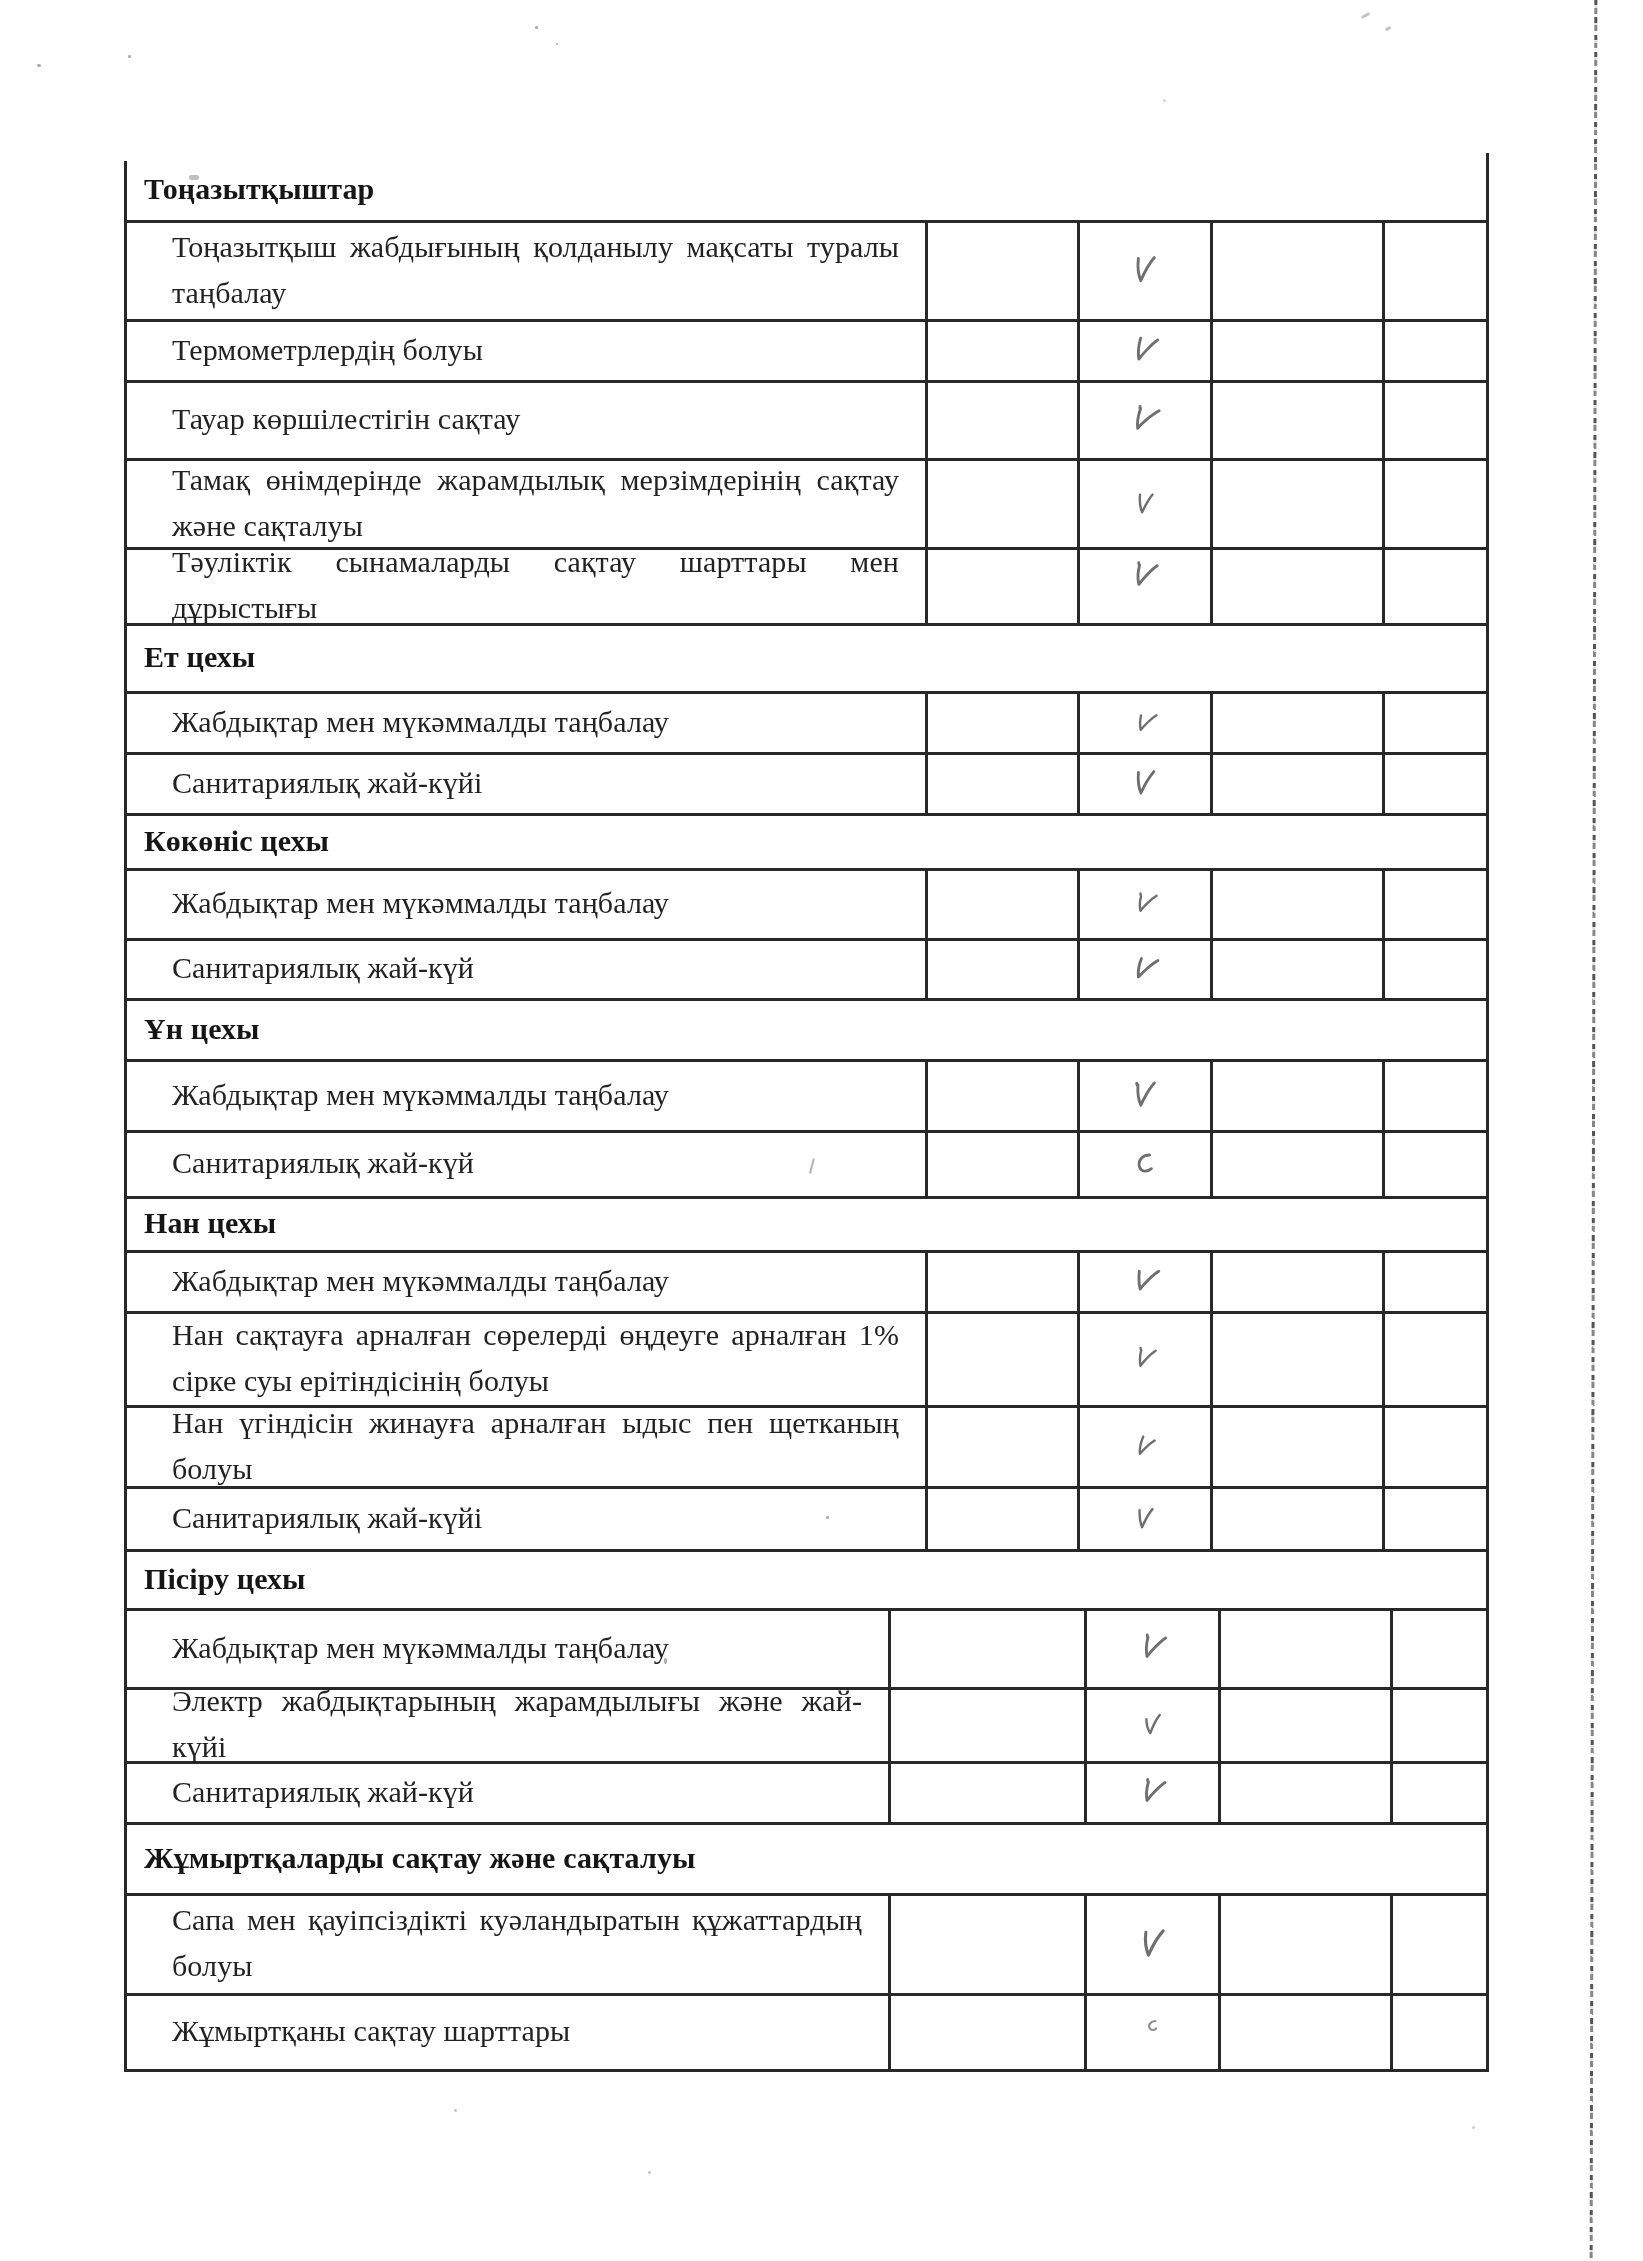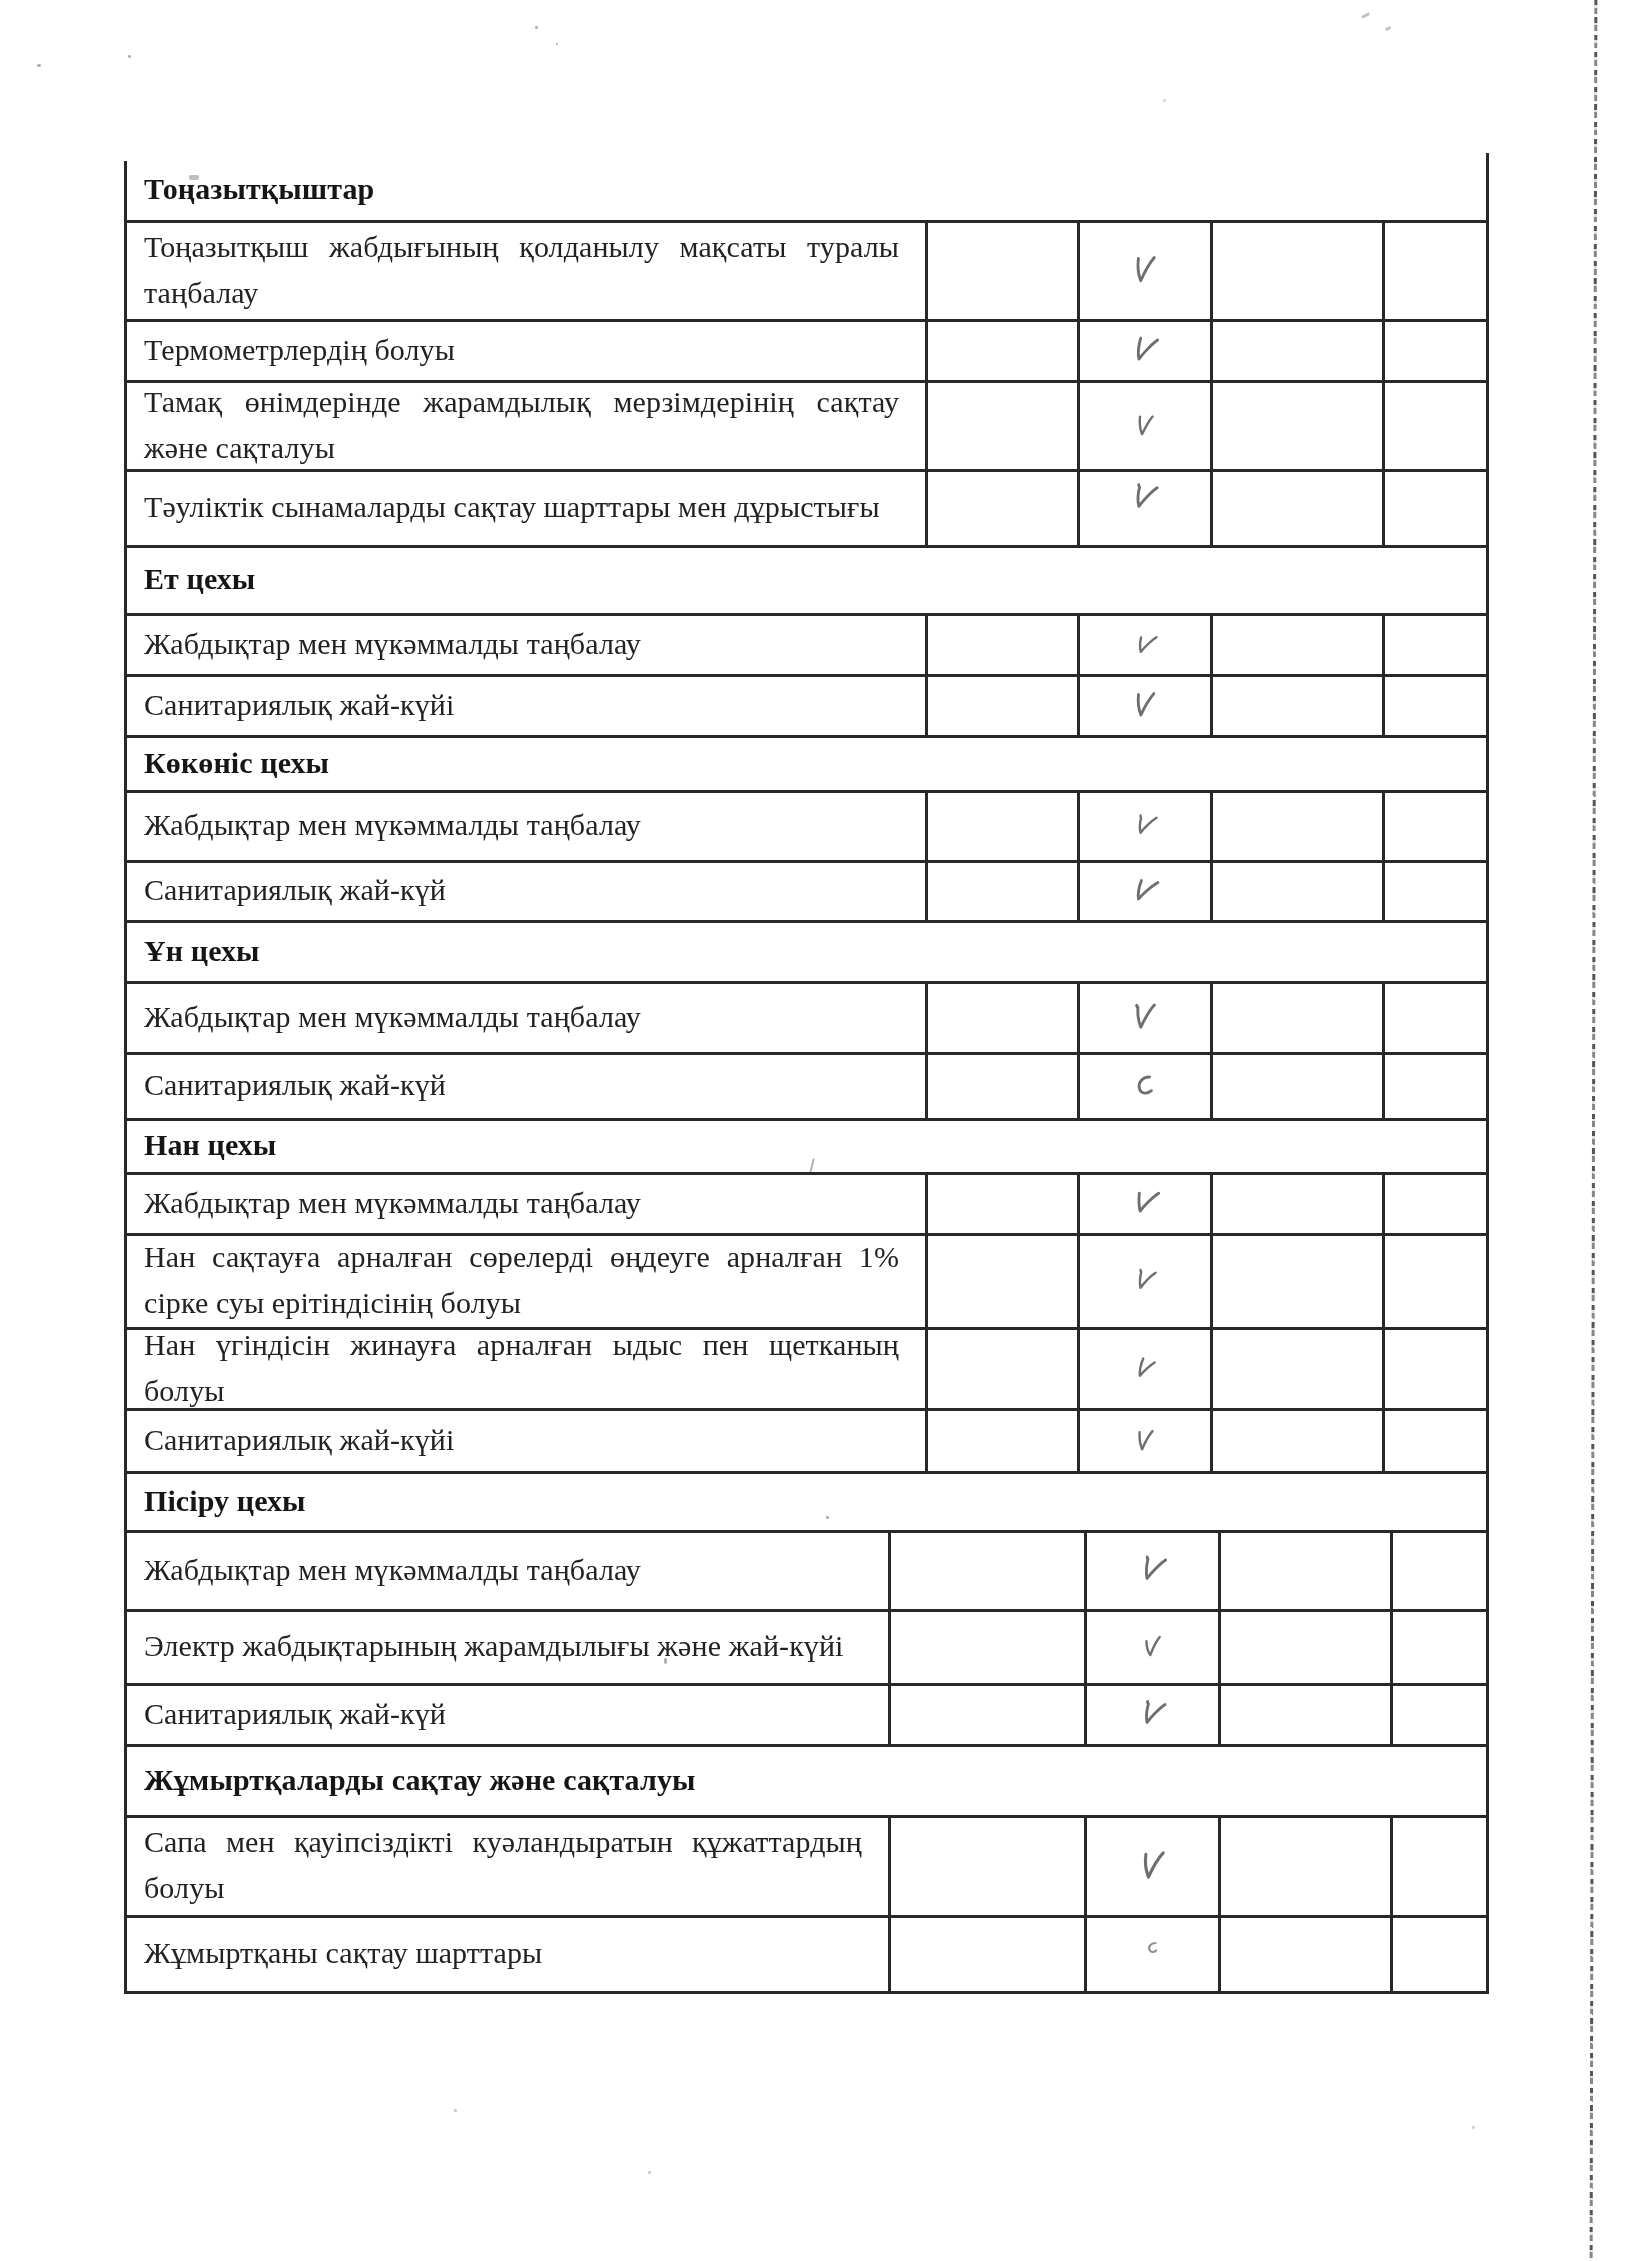--- a/index.html
+++ b/index.html
@@ -30,21 +30,21 @@
     position:relative;
     justify-content:flex-end;
   }
   .row:last-child{border-bottom-width:3.9px;}
   .c{
     box-sizing:border-box;
     border-left:3.2px solid #282828;
     display:flex;align-items:center;justify-content:center;
     position:relative;
   }
-  .c1{border-left:none;justify-content:flex-start;}
+  .c1{border-left:none;justify-content:flex-start;padding-left:28px;}
   
   .la .c1{width:798px;}
   .la .c2{width:152px;}
   .la .c3{width:133px;}
   .la .c4{width:172px;}
   .la .c5{flex:1;}
   
   .lb .c1{width:761px;}
   .lb .c2{width:196px;}
   .lb .c3{width:134px;}
@@ -147,20 +147,34 @@
       <div class="c c2"></div>
       <div class="c c3">
         <svg class="mk t-b" viewBox="0 0 40 40">
             <path d="M14.5 9 C13.5 16 13.6 22.5 15.5 28 C18 23.5 25 13 30 8.5"></path>
           </svg>
       </div>
       <div class="c c4"></div>
       <div class="c c5"></div>
     </div>
 
+    <div class="row item la" style="height:78px">
+      <div class="c c1">
+          <span class="txt">Тауар көршілестігін сақтау</span>
+        </div>
+      <div class="c c2"></div>
+      <div class="c c3">
+        <svg class="mk t-b2" viewBox="0 0 40 40">
+            <path d="M13.5 10 C12.8 16.5 13 22.5 15 28 C17.5 23 24.5 13 30.5 8"></path>
+            <path d="M12.6 8 l0.3 1.6"></path>
+          </svg>
+      </div>
+      <div class="c c4"></div>
+      <div class="c c5"></div>
+    </div>
 
     <div class="row item la" style="height:89px">
       <div class="c c1">
           <span class="txt">Тамақ өнімдерінде жарамдылық мерзімдерінің сақтау және сақталуы</span>
         </div>
       <div class="c c2"></div>
       <div class="c c3">
         <svg class="mk t-a s-s" viewBox="0 0 40 40">
             <path d="M15 9 C13.8 15.5 13.7 22 15.6 28 C18 24 24 14.5 28.5 10"></path>
           </svg>

